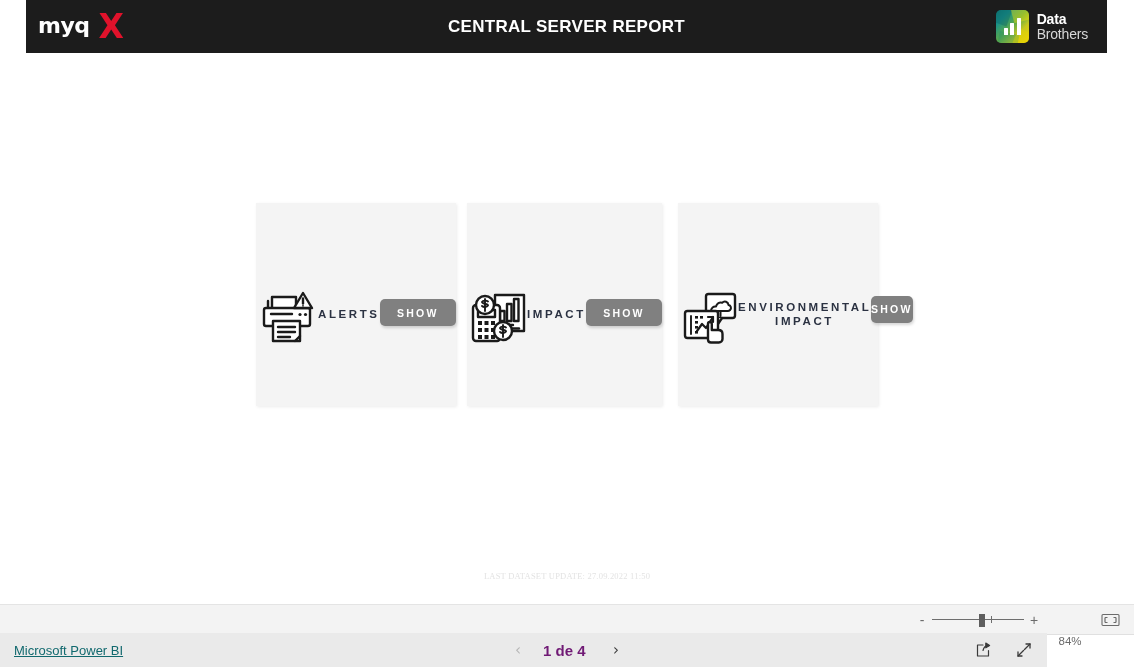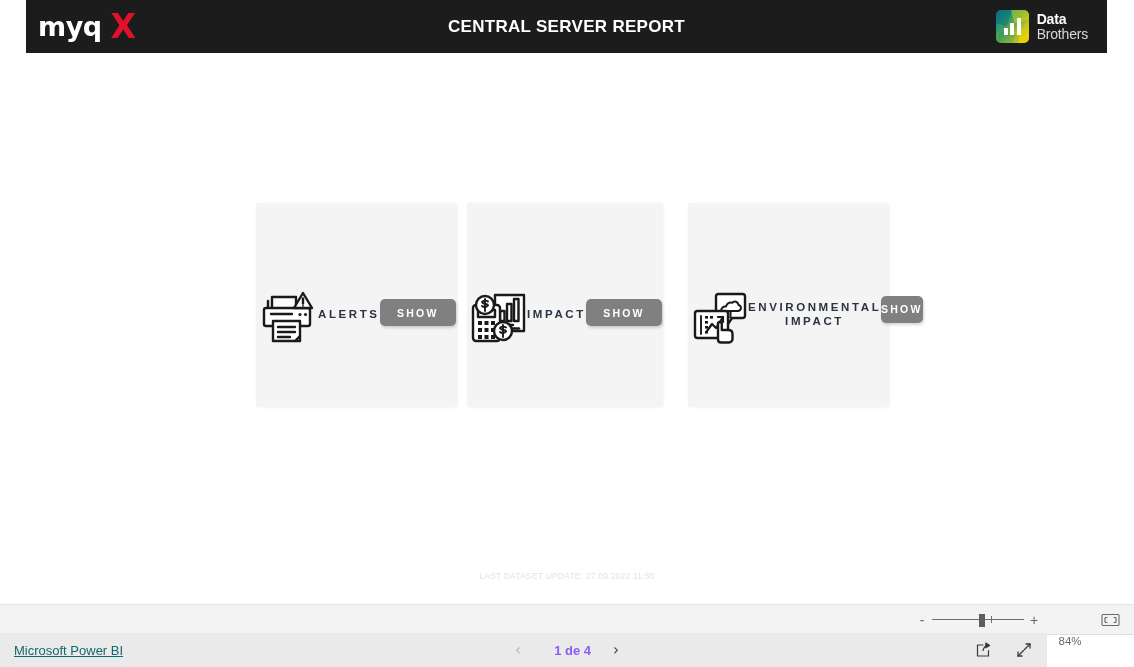--- a/index.html
+++ b/index.html
@@ -38,21 +38,21 @@
     position: absolute;
     left: 12px;
     top: 6px;
     height: 40px;
     display: flex;
     align-items: center;
   }
   .myq-word {
     font-family: "DejaVu Sans", sans-serif;
     font-weight: bold;
-    font-size: 27px;
+    font-size: 22px;
     letter-spacing: -0.5px;
     color: #ffffff;
     line-height: 1;
   }
   .myq-x {
     font-family: "DejaVu Sans", sans-serif;
     font-weight: bold;
     font-size: 33px;
     color: #e0122b;
     line-height: 1;
@@ -139,21 +139,21 @@
     position: absolute;
     top: 0;
     background: #f4f4f4;
     box-shadow: 1px 1px 3px rgba(0,0,0,0.08);
     display: flex;
     flex-direction: row;
     align-items: center;
   }
   #card-alerts { left: 0; width: 200px; height: 203px; }
   #card-costs  { left: 211px; width: 195px; height: 203px; }
-  #card-env    { left: 432px; width: 200px; height: 203px; }
+  #card-env    { left: 422px; width: 200px; height: 203px; }
 
   .card-icon {
     margin-top: 28px;
     height: 60px;
     display: flex;
     align-items: center;
     justify-content: center;
   }
   .card-label {
     margin-top: 19px;
@@ -189,21 +189,21 @@
   
   #dataset-update {
     position: absolute;
     left: 0;
     top: 571px;
     width: 1134px;
     text-align: center;
     color: #e3e3e3;
     font-size: 8.5px;
     letter-spacing: 0.2px;
-    font-family: Liberation Sans, sans-serif;
+    font-family: Liberation Serif, serif;
   }
 
   
   #zoom-bar {
     position: absolute;
     left: 0;
     top: 604px;
     width: 1134px;
     height: 29px;
     background: #f3f3f3;
@@ -308,26 +308,26 @@
     line-height: 1;
     width: 14px;
     text-align: center;
     cursor: pointer;
     user-select: none;
     font-family: "DejaVu Sans", sans-serif;
   }
   .pager-chevron.disabled { color: #b6b6b6; cursor: default; }
   .pager-chevron.enabled { color: #3a3a3a; }
   #page-indicator {
-    color: #8b5cf6;
-    font-size: 13px;
+    color: #701a75;
+    font-size: 15px;
     font-weight: bold;
     font-family: "Liberation Sans", sans-serif;
     min-width: 48px;
-    text-align: right;
+    text-align: left;
   }
   #status-actions {
     position: absolute;
     right: 14px;
     display: flex;
     align-items: center;
     gap: 22px;
   }
   .status-icon { width: 18px; height: 18px; cursor: pointer; }
 </style>

